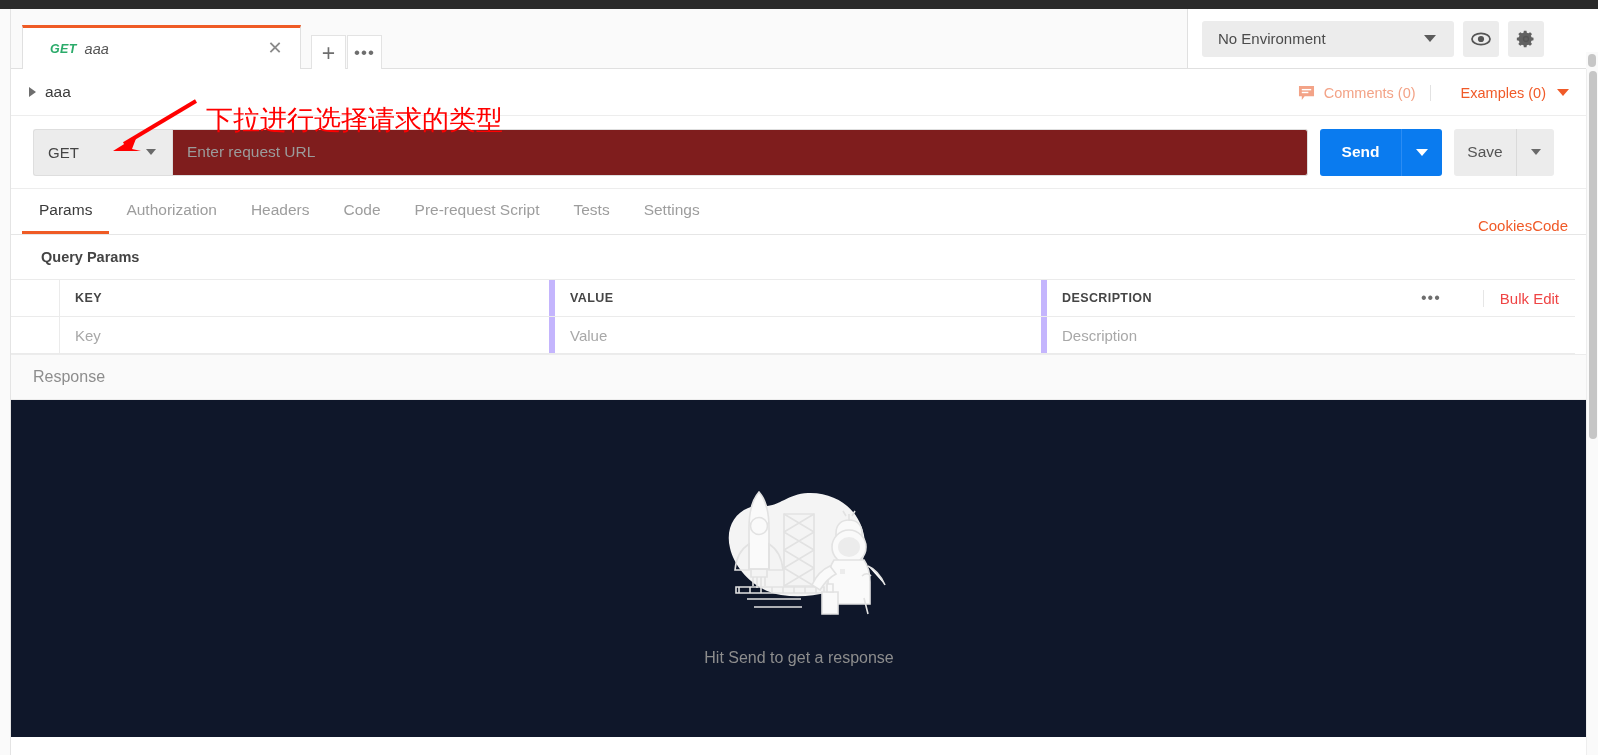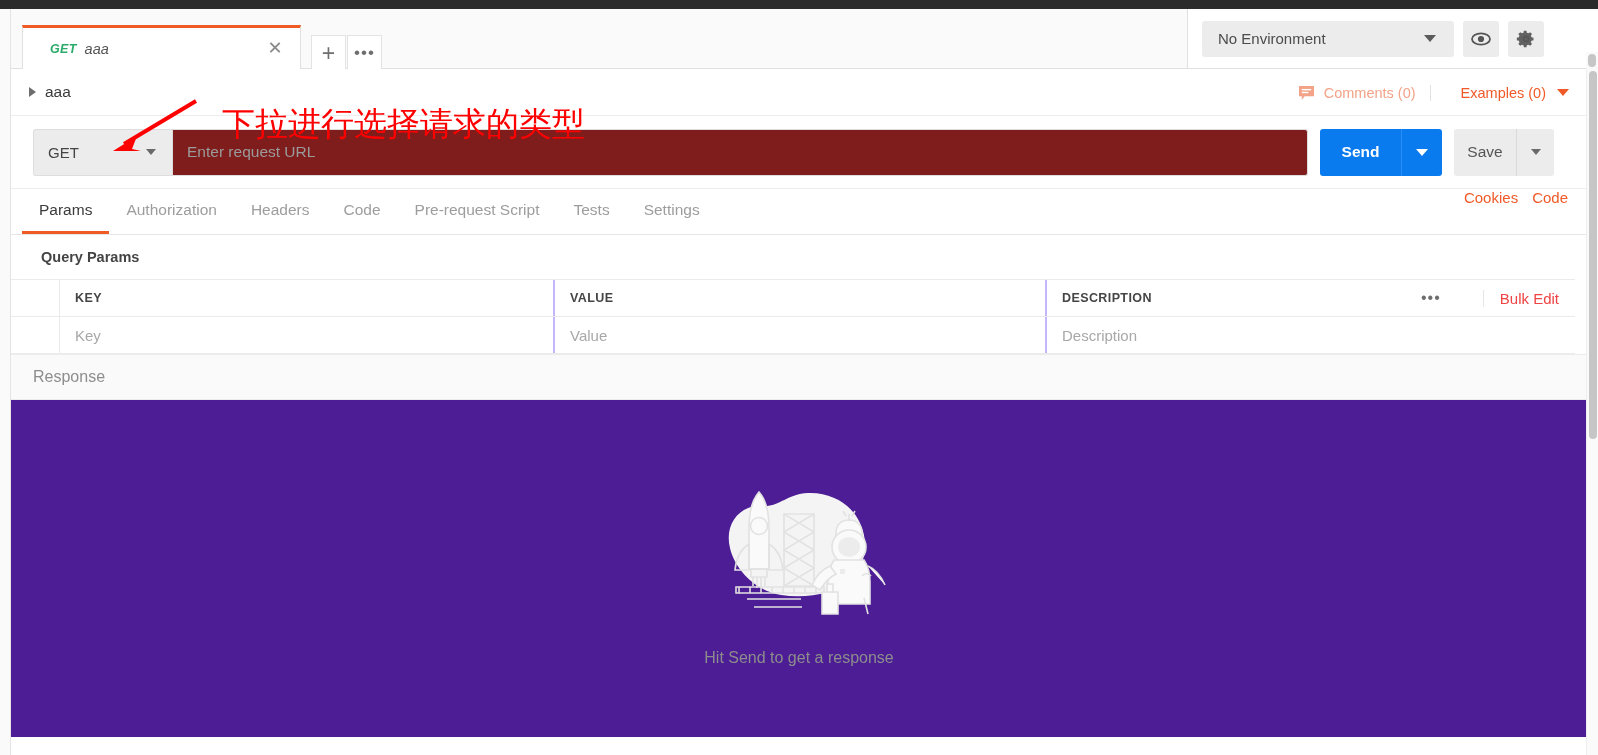--- a/index.html
+++ b/index.html
@@ -170,36 +170,36 @@
   }
   .rtab {
     height:45px; padding:0 17px; display:flex; align-items:center;
     font-size:15.5px; color:#9d9d9d; cursor:pointer;
     border-bottom:3px solid transparent;
   }
   .rtab:first-child { margin-left:11px; }
   .rtab.active { color:#3b3b3b; border-bottom-color:#ef5b25; }
   .reqtabs-right {
     position:absolute; right:19px; bottom:0; height:45px;
-    display:flex; align-items:flex-start; gap:14px;
+    display:flex; align-items:flex-end; 
   }
   .link-or { font-size:15px; color:#f05a28; cursor:pointer; }
 
   
   .qp-title {
     height:44px; display:flex; align-items:center;
     font-size:14.5px; font-weight:bold; color:#444; padding-left:30px;
   }
   .ptable { width:1564px; border-top:1px solid #ebebeb; }
   .prow { display:flex; height:37px; border-bottom:1px solid #ebebeb; }
   .prow.head { background:#fff; }
   .pcell-check { width:49px; border-right:1px solid #ebebeb; }
   .pcell {
     display:flex; align-items:center; padding-left:15px;
-    border-right:2px solid #c4b5fd; position:relative;
+    border-right:6px solid #c4b5fd; position:relative;
   }
   .pcell.k { width:495px; }
   .pcell.v { width:492px; }
   .pcell.d { width:528px; border-right:none; }
   .hdr-txt { font-size:12.5px; font-weight:bold; color:#454545; letter-spacing:.4px; }
   .cell-ph { font-size:15px; color:#a8a8a8; }
   .bulk-zone {
     position:absolute; right:0; top:0; height:36px;
     display:flex; align-items:center;
   }
@@ -214,21 +214,21 @@
 
   
   .resp-head {
     height:46px; background:#fafafa; border-top:1px solid #ececec;
     border-bottom:1px solid #ececec;
     display:flex; align-items:center; padding-left:22px;
     font-size:16px; color:#8d8d8d;
   }
   .resp-body {
     height:337px; display:flex; flex-direction:column;
-    align-items:center; justify-content:center; background:#4c1d95;
+    align-items:center; justify-content:center; background:#0f172a;
   }
   .resp-caption { font-size:16px; color:#8d8d8d; margin-top:34px; }
 
   
   .vscroll {
     position:absolute; top:69px; right:0; width:12px; height:686px; background:#fafafa;
     border-left:1px solid #eee;
   }
   .vthumb {
     position:absolute; top:2px; left:2px; width:8px; height:368px;
@@ -236,22 +236,22 @@
   }
   .vscroll-top {
     position:absolute; top:52px; right:0; width:12px; height:17px; background:#fafafa;
   }
   .vthumb-top { position:absolute; top:2px; left:2px; width:8px; height:13px;
     background:#c6c6c6; border-radius:4px; }
 
   
   .anno { position:absolute; left:0; top:0; pointer-events:none; }
   .anno-text {
-    position:absolute; left:222px; top:102px;
-    font-size:33px; color:#ff0000;
+    position:absolute; left:206px; top:102px;
+    font-size:27px; color:#ff0000;
     font-family:"DejaVu Sans", sans-serif;
     white-space:nowrap;
   }
 </style>
 </head>
 <body>
 
 <div class="app">
 
   <div class="titlebar"></div>

